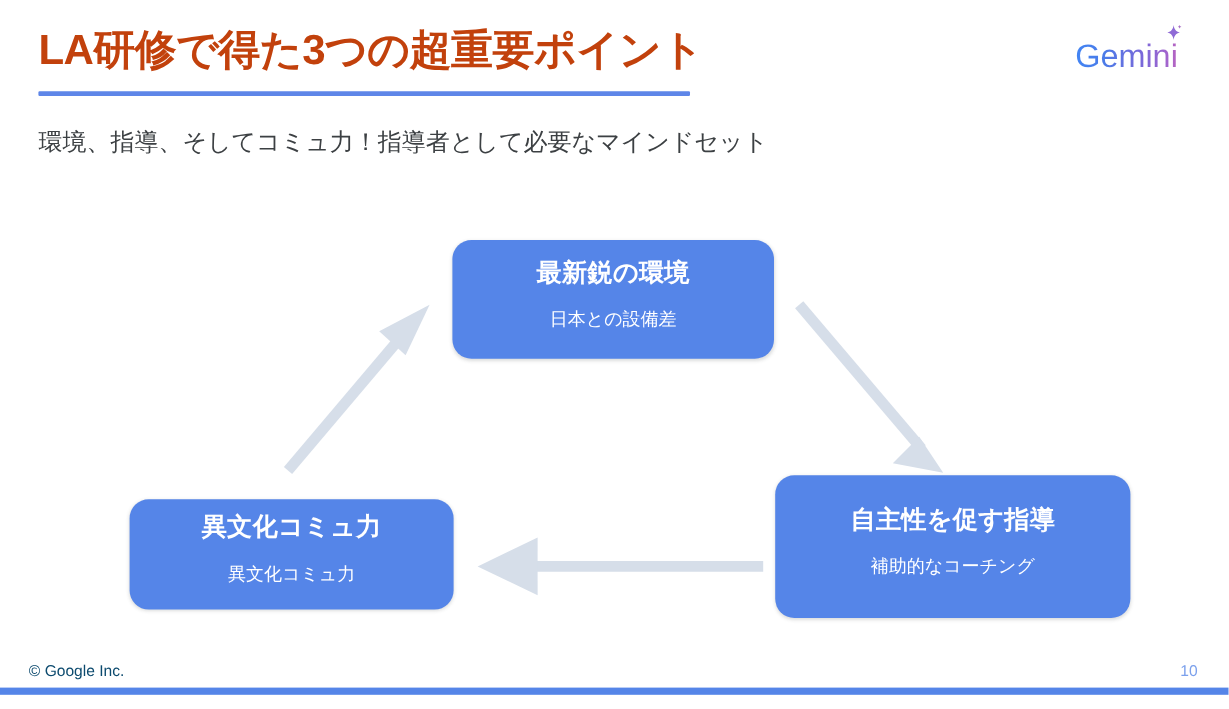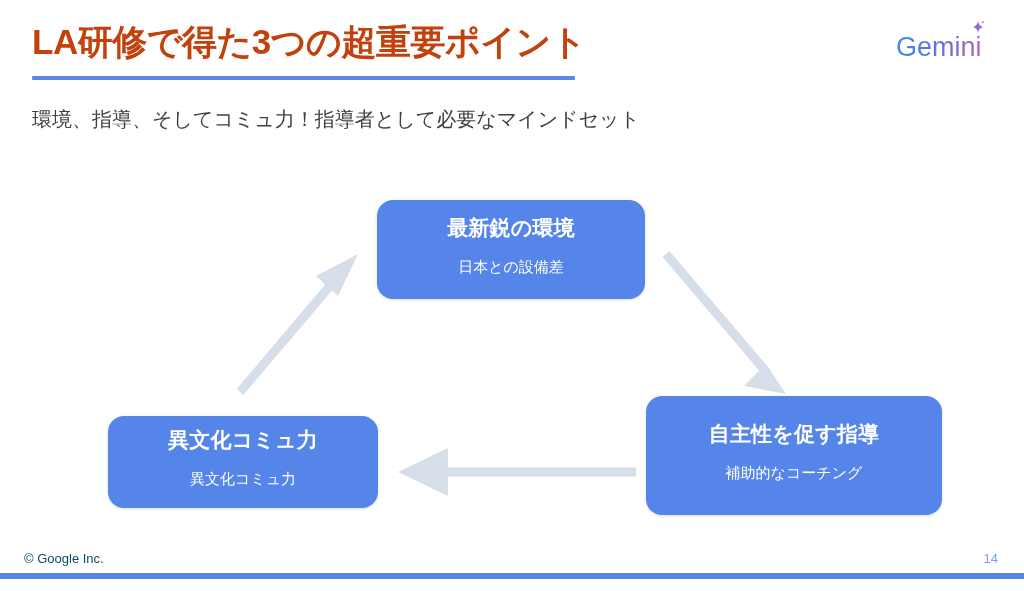--- a/index.html
+++ b/index.html
@@ -202,17 +202,17 @@
 
     <div id="node-left" class="node-box">
       <div class="node-title">異文化コミュ力</div>
       <div class="node-subtitle">異文化コミュ力</div>
     </div>
 
   </div>
 
   <div id="footer-copyright">© Google Inc.</div>
 
-  <div id="footer-pagenum">14</div>
+  <div id="footer-pagenum">10</div>
 
   <div id="footer-bar"></div>
 
 </div>
 
 </body></html>

